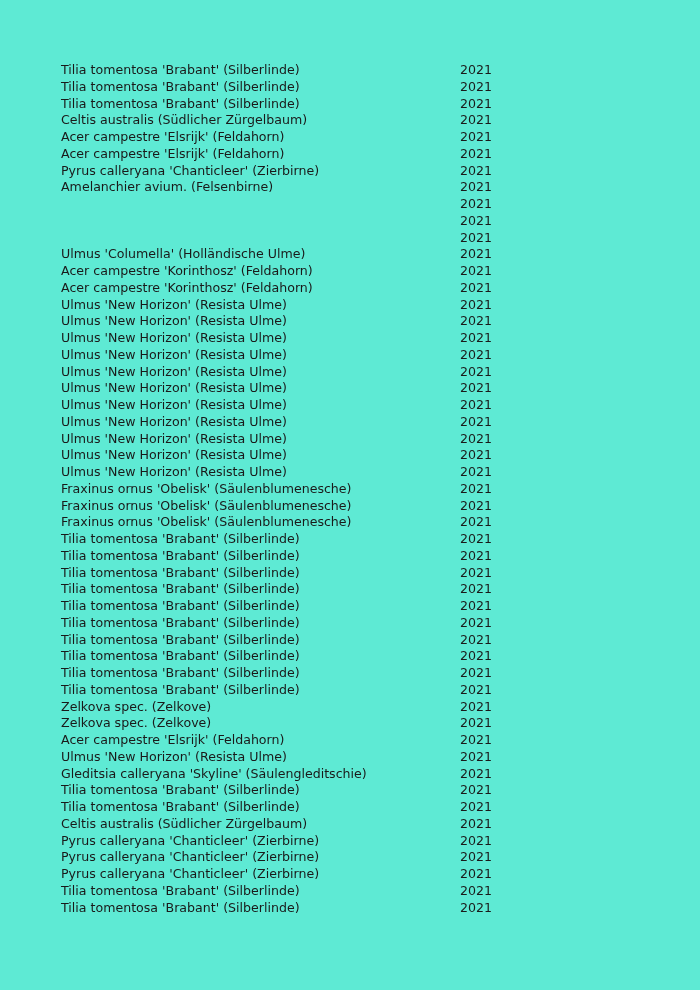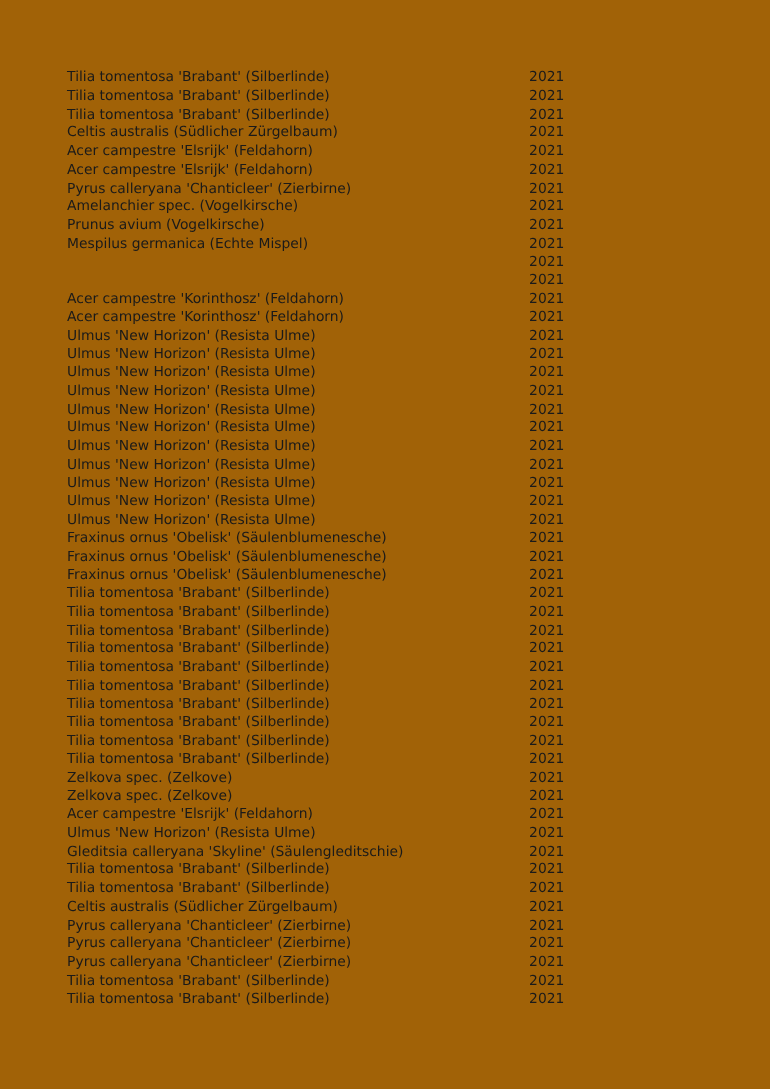--- a/index.html
+++ b/index.html
@@ -7,21 +7,21 @@
     padding: 0;
     width: 700px;
     height: 990px;
     background: #ffffff;
     overflow: hidden;
   }
   .page {
     position: relative;
     width: 700px;
     height: 990px;
-    background: #a16207;
+    background: #5eead4;
     font-family: "DejaVu Sans", "Liberation Sans", sans-serif;
     color: #1a1a1a;
   }
   .tree-list {
     position: absolute;
     top: 62px;
     left: 0;
     right: 0;
   }
   .row {
@@ -31,21 +31,21 @@
     font-size: 12.6px;
     white-space: nowrap;
   }
   .name {
     position: absolute;
     left: 61px;
     top: 0;
   }
   .year {
     position: absolute;
-    left: 481px;
+    left: 460px;
     top: 0;
   }
 </style>
 </head>
 <body>
 
 <div class="page">
   <div class="tree-list" id="tree-list">
   <div class="row">
     <span class="name">Tilia tomentosa 'Brabant' (Silberlinde)</span>
@@ -76,39 +76,38 @@
     <span class="name">Acer campestre 'Elsrijk' (Feldahorn)</span>
     <span class="year">2021</span>
   </div>
 
   <div class="row">
     <span class="name">Pyrus calleryana 'Chanticleer' (Zierbirne)</span>
     <span class="year">2021</span>
   </div>
 
   <div class="row">
-    <span class="name">Amelanchier spec. (Vogelkirsche)</span>
-    <span class="year">2021</span>
-  </div>
-
-  <div class="row">
-    <span class="name">Prunus avium (Vogelkirsche)</span>
-    <span class="year">2021</span>
-  </div>
-
-  <div class="row">
-    <span class="name">Mespilus germanica (Echte Mispel)</span>
-    <span class="year">2021</span>
-  </div>
-
-  <div class="row">
-    <span class="year">2021</span>
-  </div>
-
-  <div class="row">
+    <span class="name">Amelanchier avium. (Felsenbirne)</span>
+    <span class="year">2021</span>
+  </div>
+
+  <div class="row">
+    <span class="year">2021</span>
+  </div>
+
+  <div class="row">
+    <span class="year">2021</span>
+  </div>
+
+  <div class="row">
+    <span class="year">2021</span>
+  </div>
+
+  <div class="row">
+    <span class="name">Ulmus 'Columella' (Holländische Ulme)</span>
     <span class="year">2021</span>
   </div>
 
   <div class="row">
     <span class="name">Acer campestre 'Korinthosz' (Feldahorn)</span>
     <span class="year">2021</span>
   </div>
 
   <div class="row">
     <span class="name">Acer campestre 'Korinthosz' (Feldahorn)</span>

